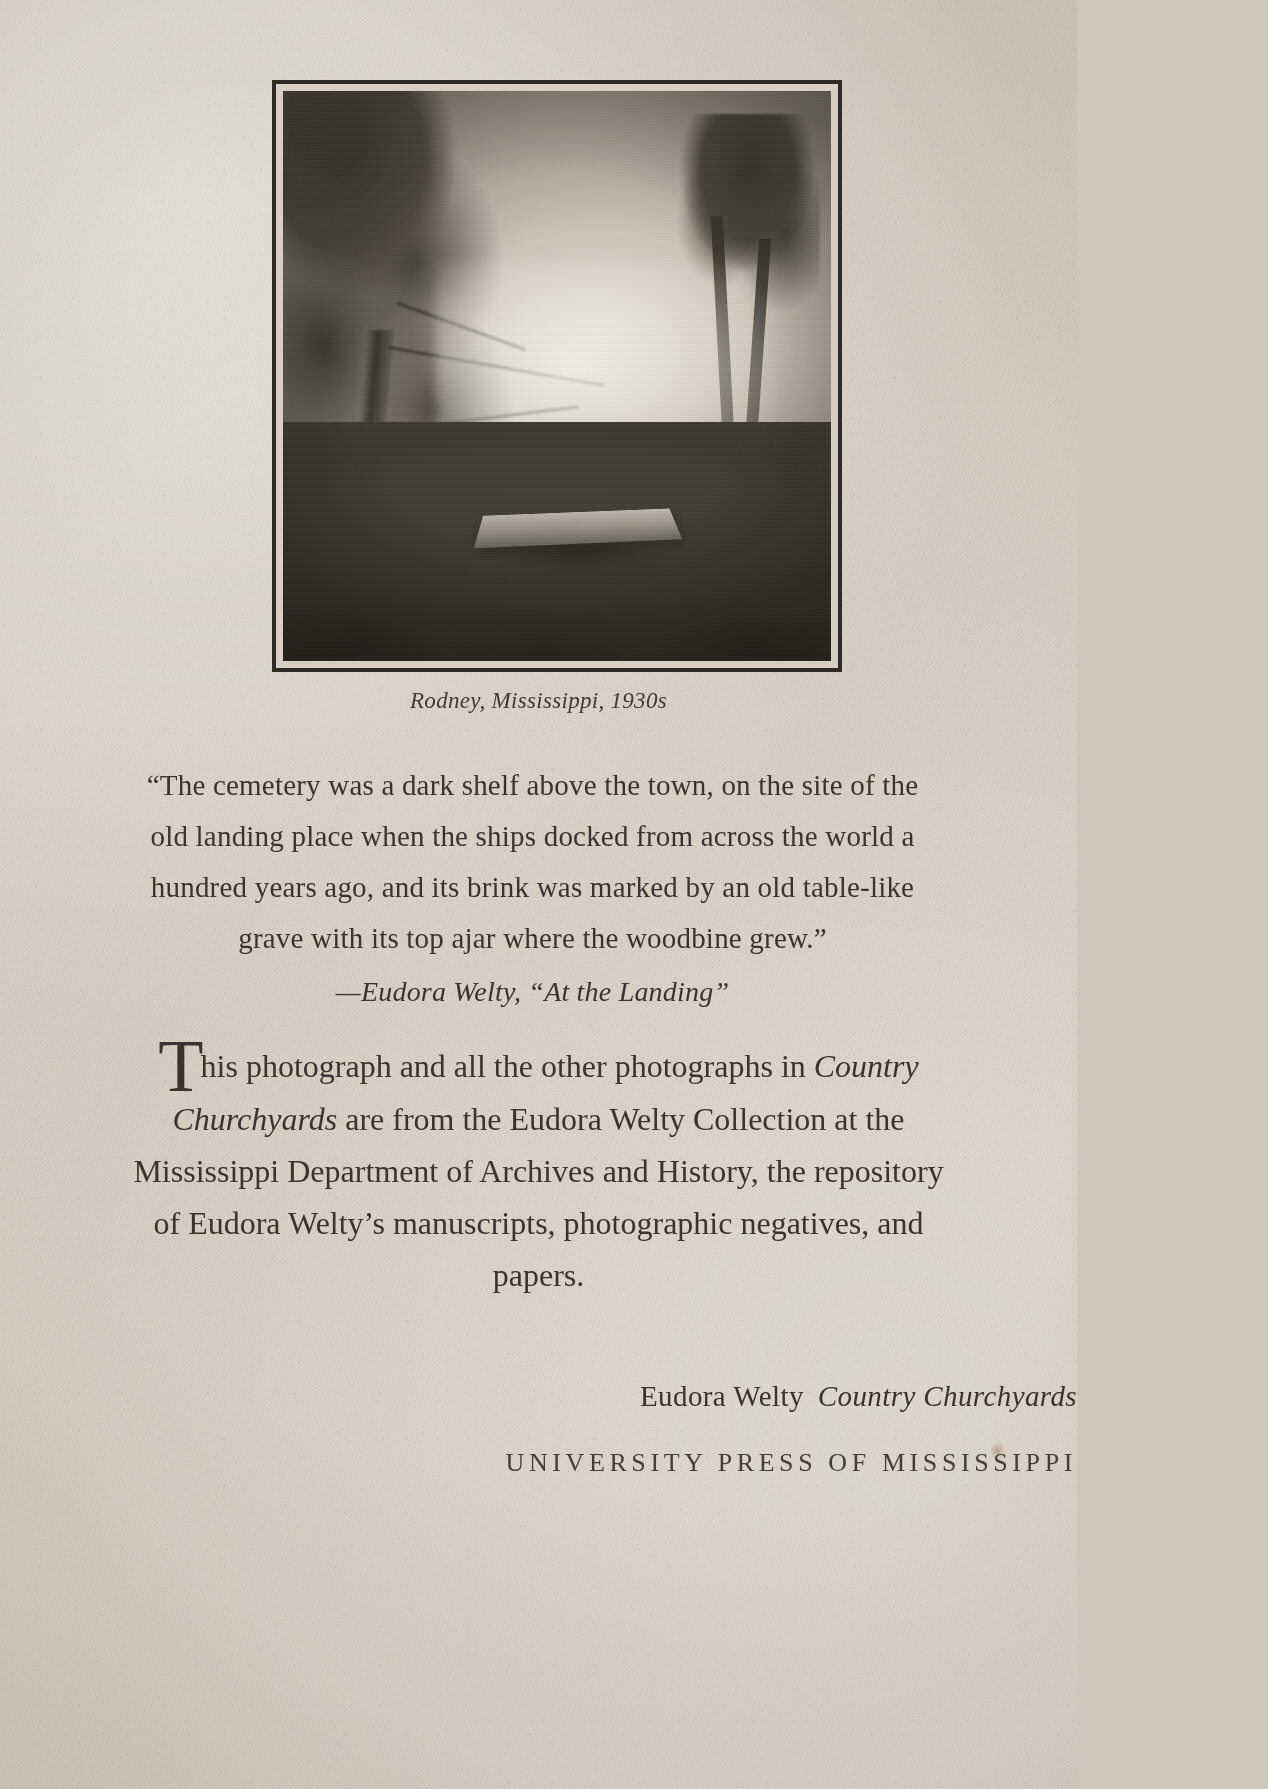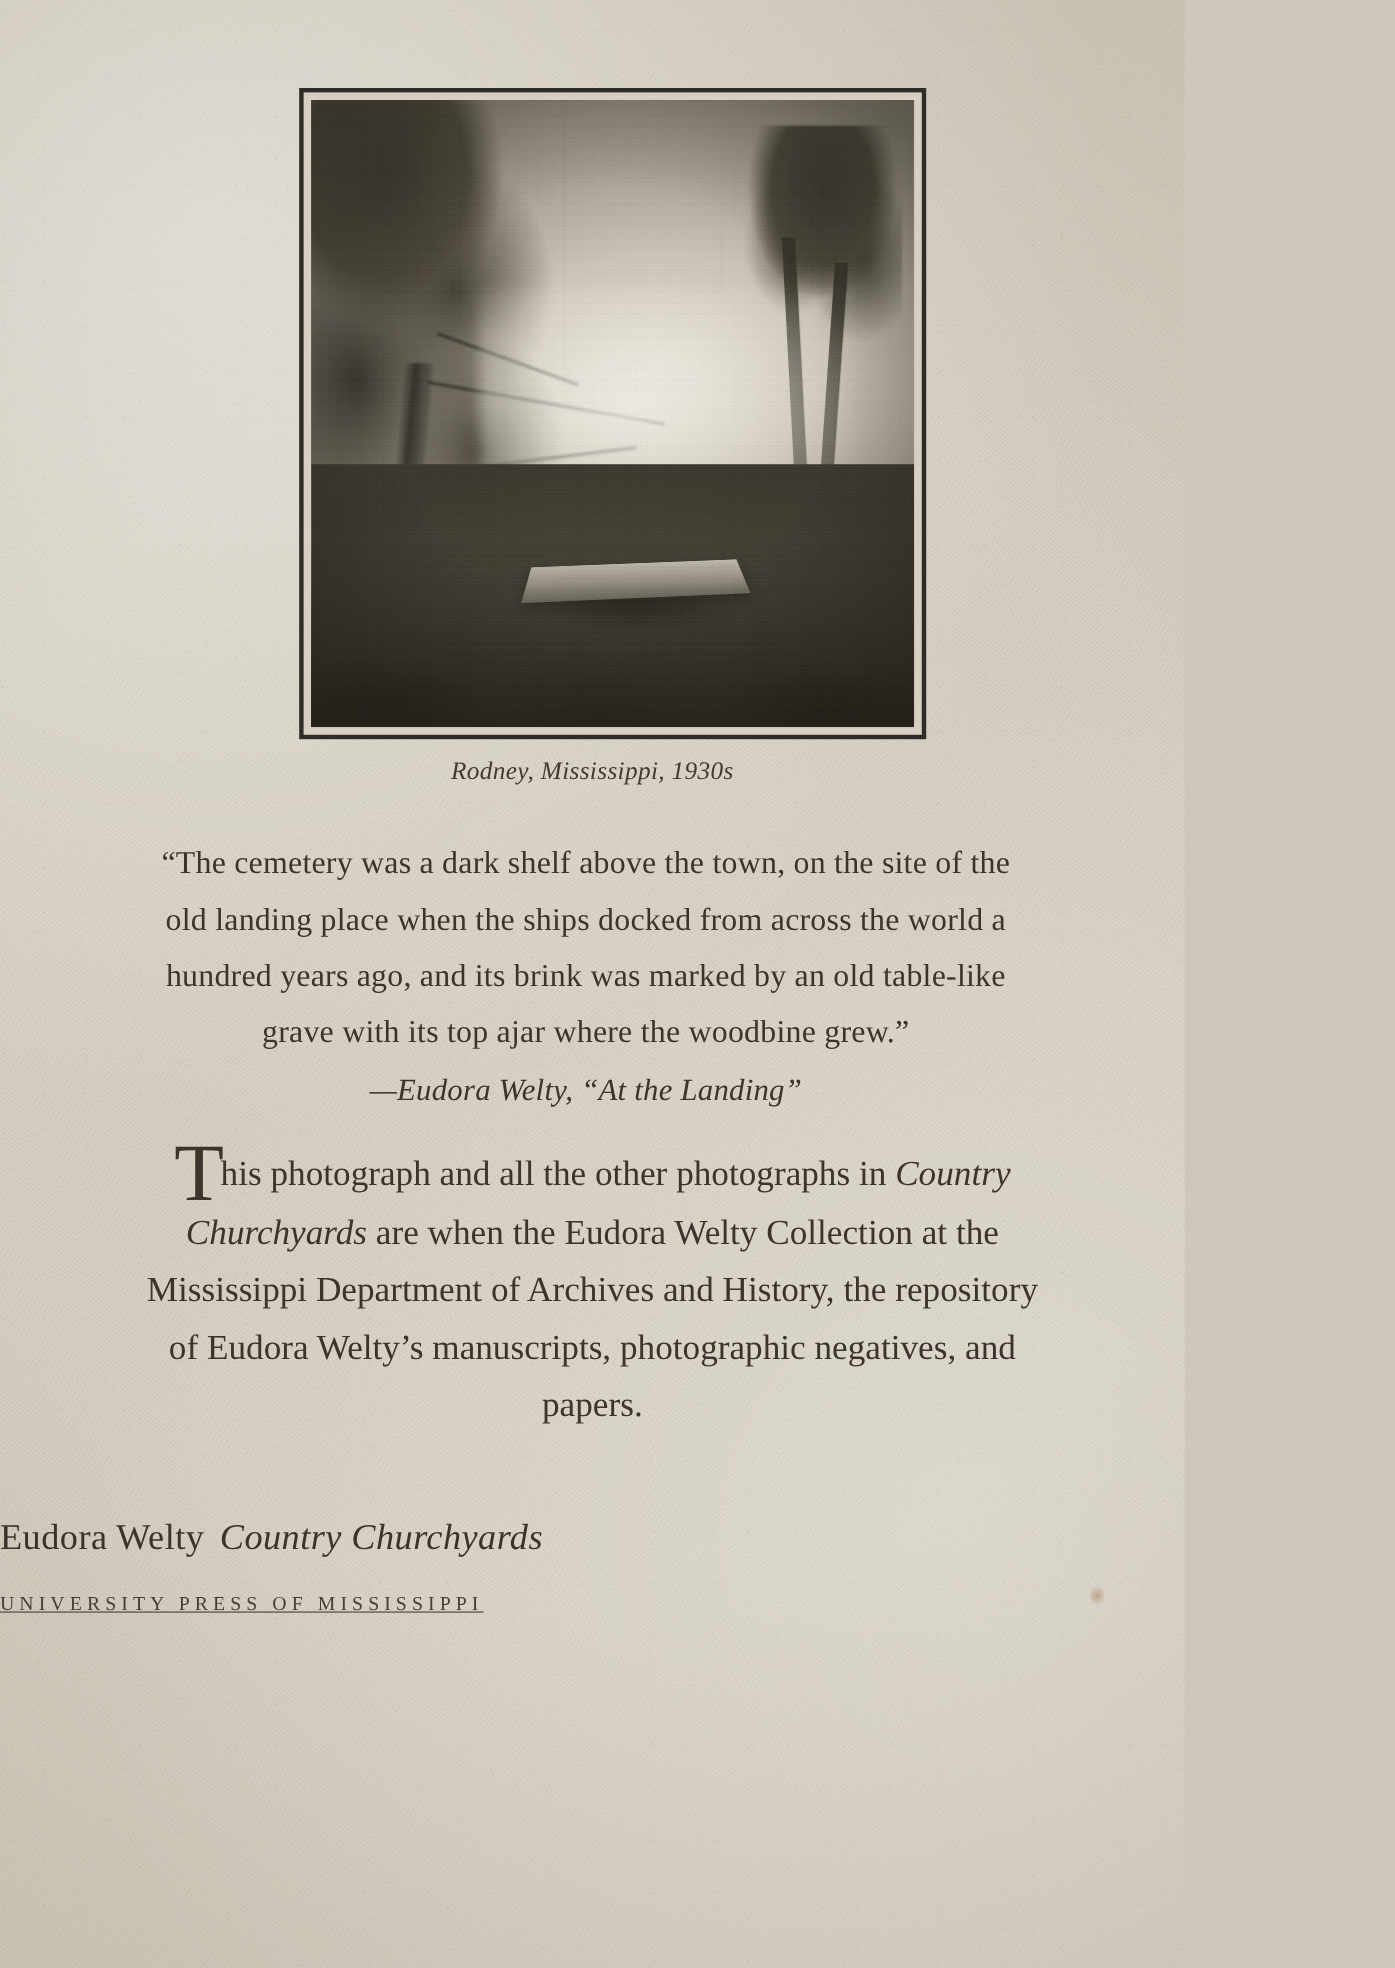--- a/index.html
+++ b/index.html
@@ -249,38 +249,37 @@
     margin-right: -2px;
     letter-spacing: -1px;
   }
   .ital { font-style: italic; }
 
   
   .colophon {
     position: absolute;
     left: 0; right: 0;
     top: 1380px;
-    text-align: left;
-    font-size: 33px;
+    text-align: right;
+    font-size: 29px;
     color: #39332c;
     letter-spacing: 0.4px;
   }
   .colophon .title {
     font-style: italic;
     margin-left: 14px;
   }
   .imprint {
     position: absolute;
     left: 0; right: 0;
     top: 1448px;
-    text-align: left;
-    font-size: 18px;
+    text-align: right;
+    font-size: 26px;
     letter-spacing: 4.6px;
     color: #443e35;
-    text-decoration: underline;
   }
 </style>
 </head>
 <body>
 
 <div class="page">
 
   <div class="grain"></div>
   <div class="foxing"></div>
 
@@ -316,21 +315,21 @@
   <div class="quote">
     <span>“The cemetery was a dark shelf above the town, on the site</span>
     <span>of the old landing place when the ships docked from across the</span>
     <span>world a hundred years ago, and its brink was marked by an old</span>
     <span>table-like grave with its top ajar where the woodbine grew.”</span>
     <span class="attrib">—Eudora Welty, “At the Landing”</span>
   </div>
 
   <div class="body-para">
     <span class="dropcap">T</span><span>his photograph and all the other photographs in</span>
-    <span class="ital">Country Churchyards</span><span> are when the Eudora Welty Collection at the Mississippi Department of Archives and History, the repository of Eudora Welty’s manuscripts, photographic negatives, and papers.</span>
+    <span class="ital">Country Churchyards</span><span> are from the Eudora Welty Collection at the Mississippi Department of Archives and History, the repository of Eudora Welty’s manuscripts, photographic negatives, and papers.</span>
   </div>
 
   <div class="colophon">
     <span>Eudora Welty</span><span class="title">Country Churchyards</span>
   </div>
   <div class="imprint">UNIVERSITY PRESS OF MISSISSIPPI</div>
 
 </div>
 
 </body></html>

